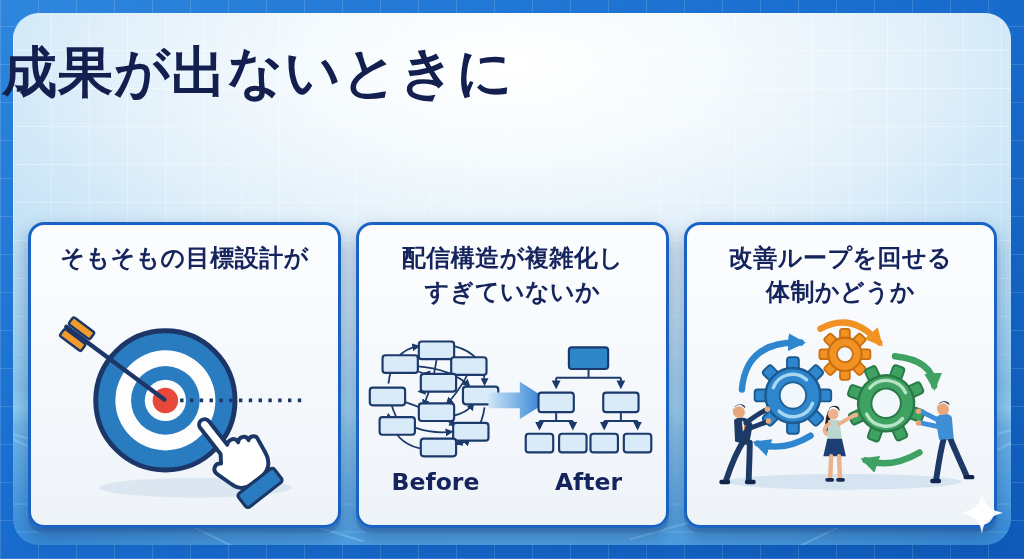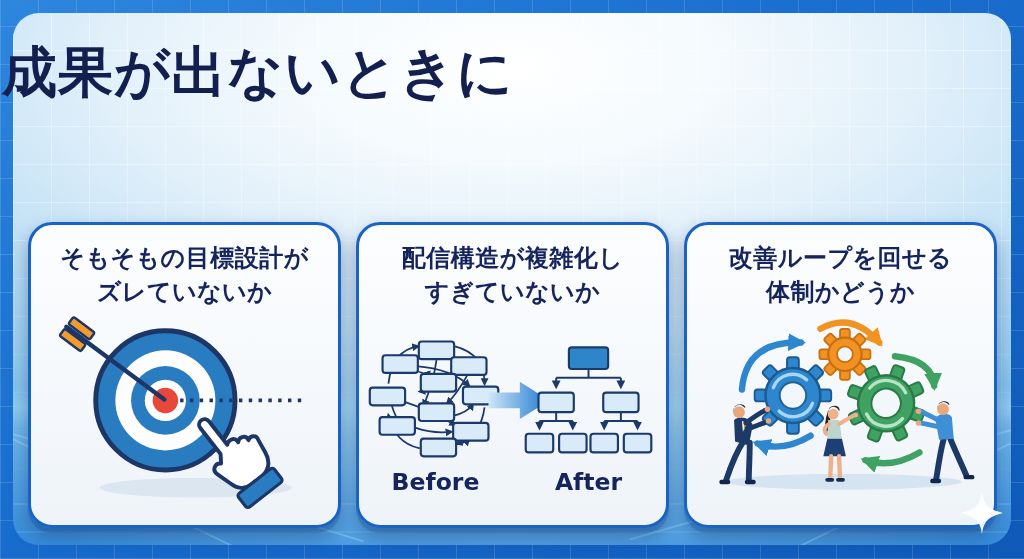--- a/index.html
+++ b/index.html
@@ -47,21 +47,21 @@
 
   .title {
     position:absolute; top:34px; left:0; width:100%; margin:2px;
     text-align:left; color:#13204f; font-weight:bold;
     font-size:55px; line-height:1.33; letter-spacing:1px; z-index:4;
   }
 
   .card {
     position:absolute; top:222px; width:313px; height:306px; z-index:5;
     background:linear-gradient(180deg,#fcfdfe 0%,#f3f7fb 70%,#eef3f8 100%);
-    border:3px solid #1a63c4; border-radius:24px;
+    border:3px solid #1a63c4; border-radius:16px;
     box-shadow:0 5px 0 rgba(12,60,130,.22), 0 9px 18px rgba(10,45,100,.38);
   }
   .card-1 { left:28px; }
   .card-2 { left:356px; }
   .card-3 { left:684px; }
   .card h2 {
     margin:17px 6px 0; text-align:center; color:#15245c;
     font-size:24px; line-height:1.4; font-weight:bold; letter-spacing:.5px;
   }
   .card-icon { position:absolute; left:0; top:88px; width:100%; height:215px; }
@@ -81,21 +81,21 @@
     <div class="persp-line pl2"></div>
     <div class="persp-line pl3"></div>
     <div class="persp-line pl4"></div>
     <div class="persp-line pl5"></div>
     <div class="persp-line pl6"></div>
   </div>
 
   <h1 class="title"><span>成果が出ないときに</span><br></h1>
 
   <section class="card card-1">
-    <h2><span>そもそもの目標設計が</span><br><span>ズレていないか</span></h2>
+    <h2><span>そもそもの目標設計が</span><br></h2>
     <svg class="card-icon" viewBox="0 0 313 215">
       <ellipse cx="168" cy="176" rx="98" ry="10" fill="#cfdce9" opacity="0.6"></ellipse>
       <g>
         <circle cx="137" cy="87" r="71" fill="#2a7cc0" stroke="#1c3667" stroke-width="5"></circle>
         <circle cx="137" cy="87" r="51" fill="#fdfdfd"></circle>
         <circle cx="137" cy="87" r="35" fill="#2a7cc0"></circle>
         <circle cx="137" cy="87" r="21" fill="#fdfdfd"></circle>
         <circle cx="137" cy="87" r="13" fill="#e8483a"></circle>
       </g>
       <path d="M152,87 H278" stroke="#1c3667" stroke-width="4" stroke-dasharray="3.5 6.5" fill="none"></path>

